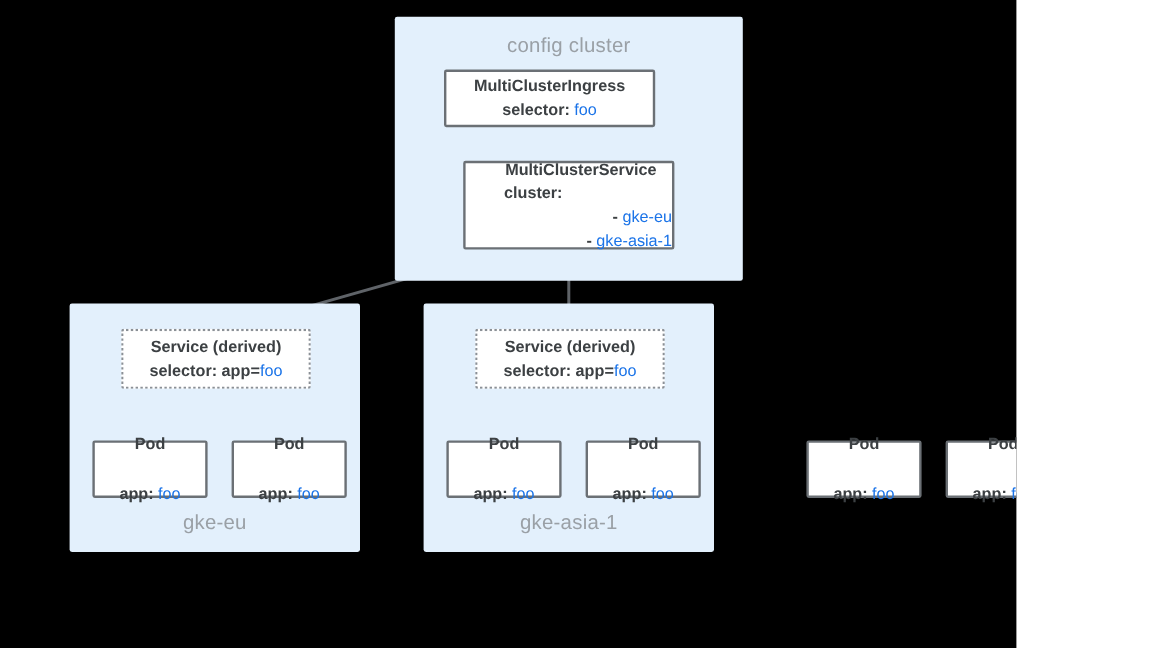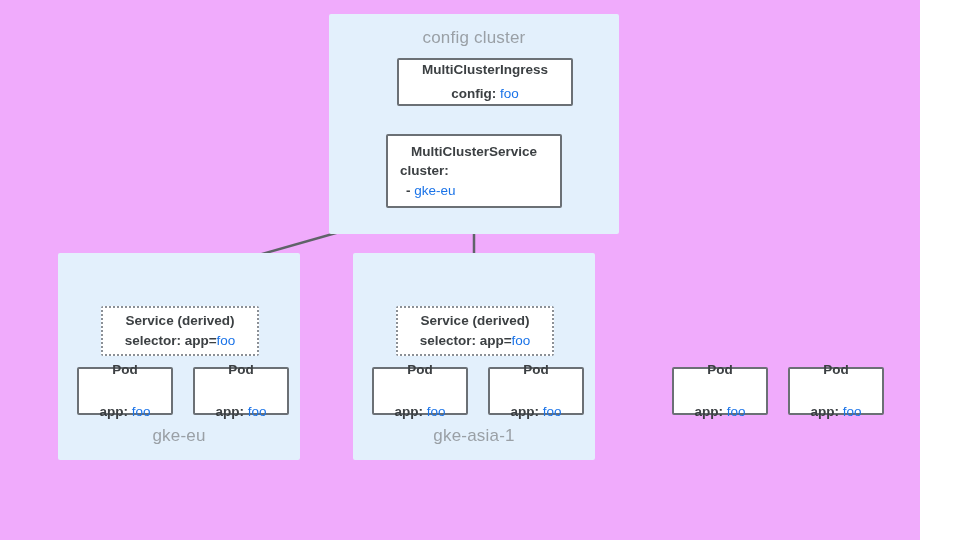--- a/index.html
+++ b/index.html
@@ -8,24 +8,24 @@
     background: #ffffff;
   }
   body {
     width: 960px;
     height: 540px;
     font-family: "Liberation Sans", sans-serif;
     -webkit-font-smoothing: antialiased;
   }
   #stage {
     position: relative;
-    width: 920px;
+    width: 847px;
     height: 540px;
     overflow: hidden;
-    background: #f0abfc;
+    background: #000000;
   }
   
   .panel {
     position: absolute;
     background: #e3f0fc;
     border-radius: 2px;
   }
   .panel-title {
     position: absolute;
     left: 0;
@@ -54,34 +54,33 @@
     display: flex;
     flex-direction: column;
     justify-content: center;
     color: #3c4043;
     font-size: 13.5px;
     font-weight: bold;
     line-height: 1.45;
   }
   .box .line { text-align: center; white-space: nowrap; }
   .box .line.left { text-align: left; padding-left: 12px; }
-  .box .line.indent { text-align: left; padding-left: 18px; }
+  .box .line.indent { text-align: right; padding-left: 18px; }
 
   
   .box.dotted {
     border: 2px dotted #8b9096;
     background: #ffffff;
-    margin-top: 32px;
   }
 
   .blue { color: #1a73e8; font-weight: normal; }
 
   
-  #box-mci  { left: 397px; top: 58px;  width: 176px; height: 48px; justify-content: space-between; }
-  #box-mcs  { left: 386px; top: 134px; width: 176px; height: 74px; }
+  #box-mci  { left: 370px; top: 58px;  width: 176px; height: 48px; }
+  #box-mcs  { left: 386px; top: 134px; width: 176px; height: 74px; padding-left: 20px; }
 
   #svc-eu      { left: 101px; top: 274px; width: 158px; height: 50px; }
   #svc-asia-1  { left: 396px; top: 274px; width: 158px; height: 50px; }
 
   .pod { width: 96px; height: 48px; gap: 22px; }
   #pod-eu-1     { left: 77px;  top: 367px; }
   #pod-eu-2     { left: 193px; top: 367px; }
   #pod-a1-1     { left: 372px; top: 367px; }
   #pod-a1-2     { left: 488px; top: 367px; }
   #pod-a2-1     { left: 672px; top: 367px; }
@@ -126,30 +125,33 @@
     <line x1="478" y1="326" x2="529" y2="362" stroke="#b0b6bb" stroke-width="2.6" stroke-dasharray="8 6" marker-end="url(#ah-dash)"></line>
   </svg>
 
   <div class="panel" id="panel-config">
     <div class="panel-title">config cluster</div>
   </div>
 
   <div class="box" id="box-mci">
     <div class="line">MultiClusterIngress</div>
     <div class="line">
-      <span>config: </span><span class="blue">foo</span>
+      <span>selector: </span><span class="blue">foo</span>
     </div>
   </div>
 
   <div class="box" id="box-mcs">
     <div class="line">MultiClusterService</div>
     <div class="line left">cluster:</div>
     <div class="line indent">
       <span>- </span><span class="blue">gke-eu</span>
     </div>
+    <div class="line indent">
+      <span>- </span><span class="blue">gke-asia-1</span>
+    </div>
   </div>
 
   <div class="panel zone" id="panel-gke-eu">
     <div class="panel-title">gke-eu</div>
   </div>
 
   <div class="box dotted" id="svc-eu">
     <div class="line">Service (derived)</div>
     <div class="line">
       <span>selector: app=</span><span class="blue">foo</span>

